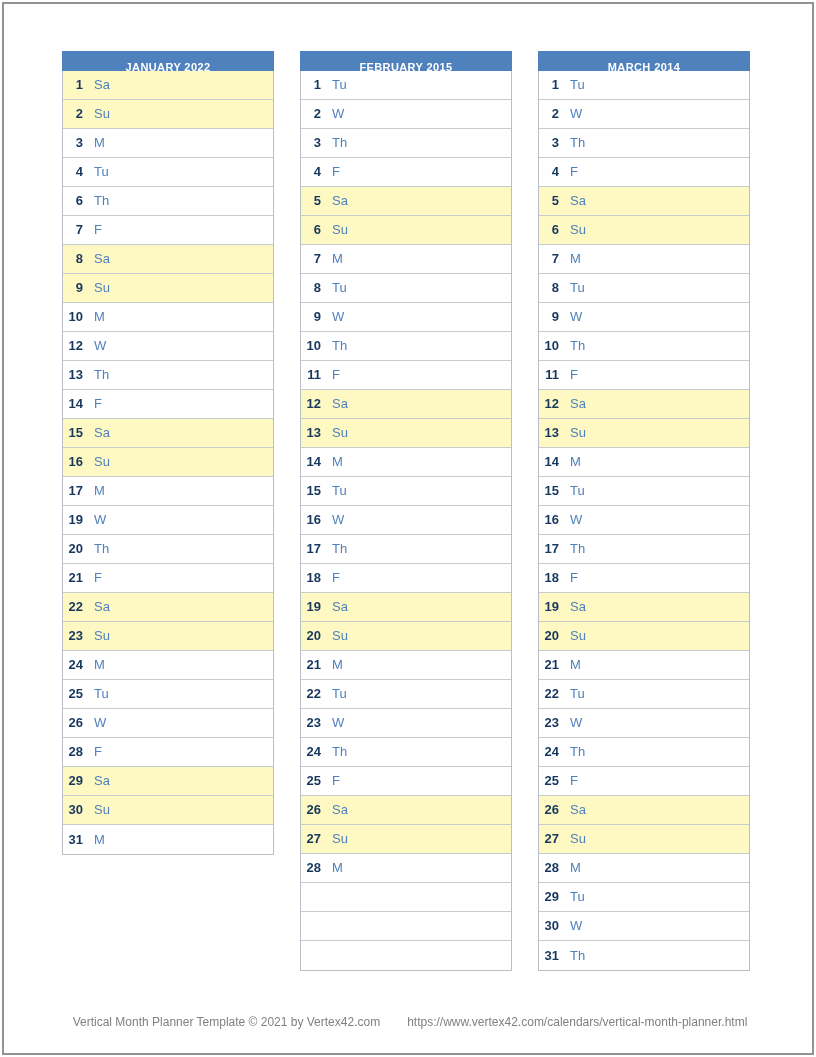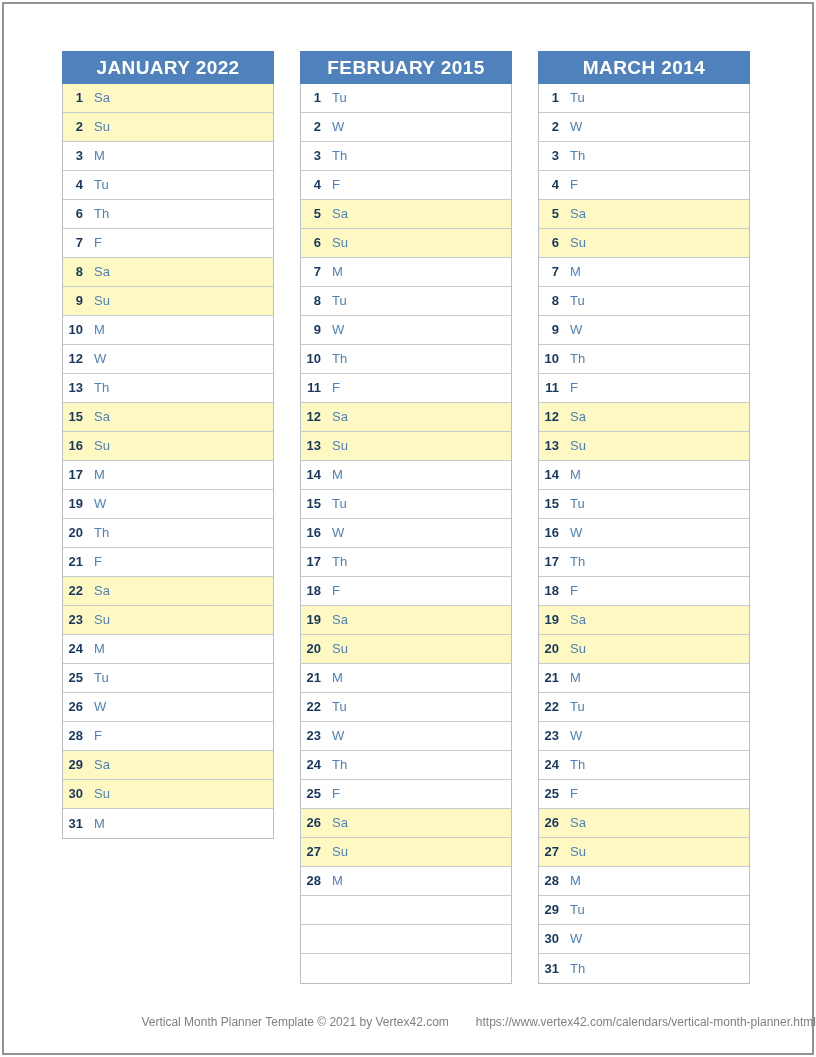--- a/index.html
+++ b/index.html
@@ -4,34 +4,34 @@
 <style>
   html,body{margin:0;padding:0;background:#ffffff;}
   .page{
     position:relative;width:816px;height:1057px;background:#ffffff;
     font-family:"Liberation Sans",sans-serif;overflow:hidden;
   }
   .page-frame{position:absolute;inset:2px;border:2px solid #929292;pointer-events:none;}
   .columns{position:absolute;left:62px;top:51px;display:flex;gap:26px;}
   .month-column{width:212px;}
   .month-header{
-    height:33px;line-height:33px;background:#4F81BD;color:#ffffff;
-    font-weight:bold;font-size:19px;text-align:center;letter-spacing:.4px;
+    height:20px;line-height:33px;background:#4F81BD;color:#ffffff;
+    font-weight:bold;font-size:11px;text-align:center;letter-spacing:.4px;
   }
   .rows{border:1px solid #b9bfc6;border-top:none;box-sizing:border-box;}
   .day-row{
     height:28px;line-height:28px;border-bottom:1px solid #c6cbd0;
     font-size:13px;background:#ffffff;white-space:nowrap;
   }
   .day-row:last-child{border-bottom:none;height:29px;line-height:29px;}
   .day-row.weekend{background:#fef9c3;}
   .num{display:inline-block;width:20px;text-align:right;color:#17375E;font-weight:bold;}
   .wd{margin-left:11px;color:#4F81BD;}
   .footer{
-    position:absolute;left:4px;right:0;top:1015px;text-align:right;
+    position:absolute;left:4px;right:0;top:1015px;text-align:center;
     font-size:12px;color:#808080;white-space:nowrap;
   }
   .footer .url{margin-left:27px;}
 </style>
 </head>
 <body>
 
 <div class="page">
   <div class="page-frame"></div>
   <div class="columns" id="columns">
@@ -42,20 +42,21 @@
           <div class="day-row weekend"><span class="num">2</span><span class="wd">Su</span></div>
           <div class="day-row"><span class="num">3</span><span class="wd">M</span></div>
           <div class="day-row"><span class="num">4</span><span class="wd">Tu</span></div>
           <div class="day-row"><span class="num">6</span><span class="wd">Th</span></div>
           <div class="day-row"><span class="num">7</span><span class="wd">F</span></div>
           <div class="day-row weekend"><span class="num">8</span><span class="wd">Sa</span></div>
           <div class="day-row weekend"><span class="num">9</span><span class="wd">Su</span></div>
           <div class="day-row"><span class="num">10</span><span class="wd">M</span></div>
           <div class="day-row"><span class="num">12</span><span class="wd">W</span></div>
           <div class="day-row"><span class="num">13</span><span class="wd">Th</span></div>
+          <div class="day-row"><span class="num">14</span><span class="wd">F</span></div>
           <div class="day-row weekend"><span class="num">15</span><span class="wd">Sa</span></div>
           <div class="day-row weekend"><span class="num">16</span><span class="wd">Su</span></div>
           <div class="day-row"><span class="num">17</span><span class="wd">M</span></div>
           <div class="day-row"><span class="num">19</span><span class="wd">W</span></div>
           <div class="day-row"><span class="num">20</span><span class="wd">Th</span></div>
           <div class="day-row"><span class="num">21</span><span class="wd">F</span></div>
           <div class="day-row weekend"><span class="num">22</span><span class="wd">Sa</span></div>
           <div class="day-row weekend"><span class="num">23</span><span class="wd">Su</span></div>
           <div class="day-row"><span class="num">24</span><span class="wd">M</span></div>
           <div class="day-row"><span class="num">25</span><span class="wd">Tu</span></div>

